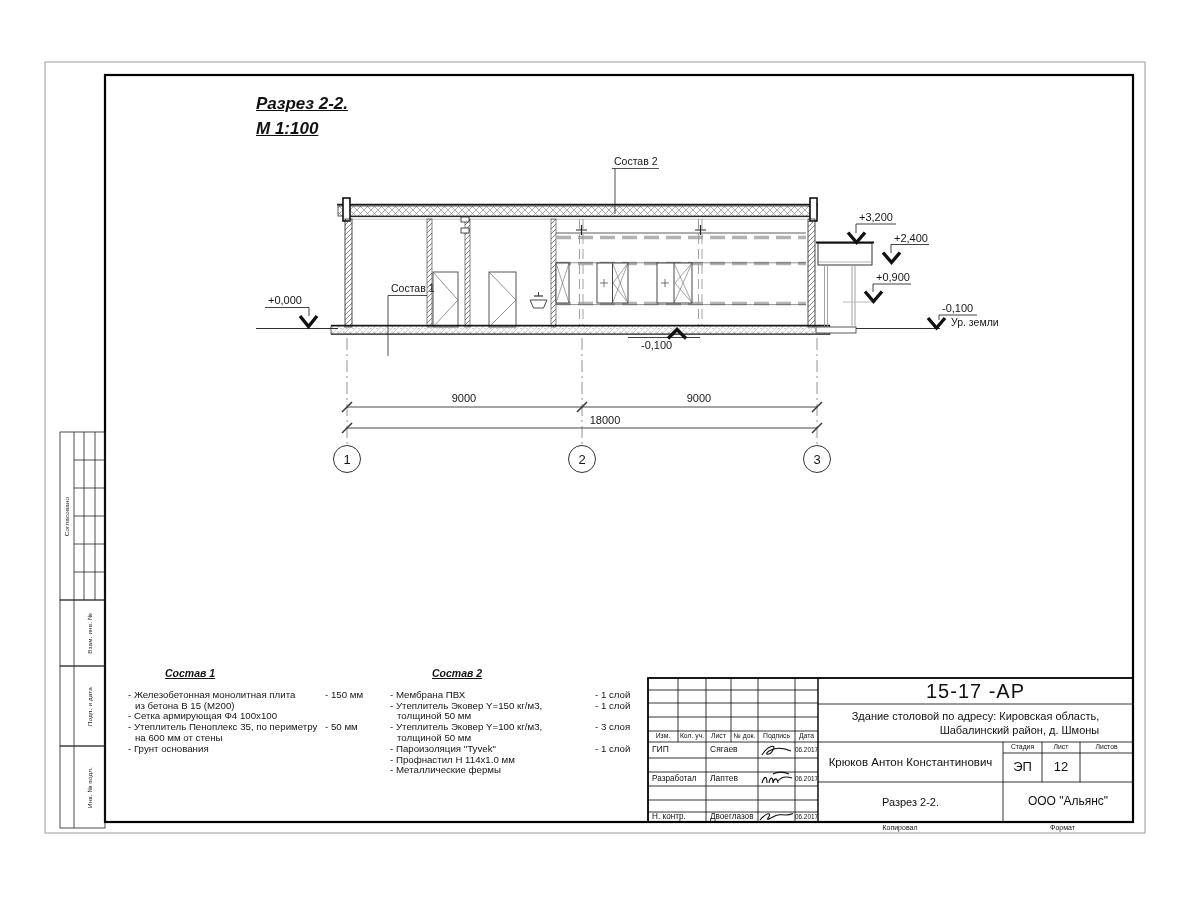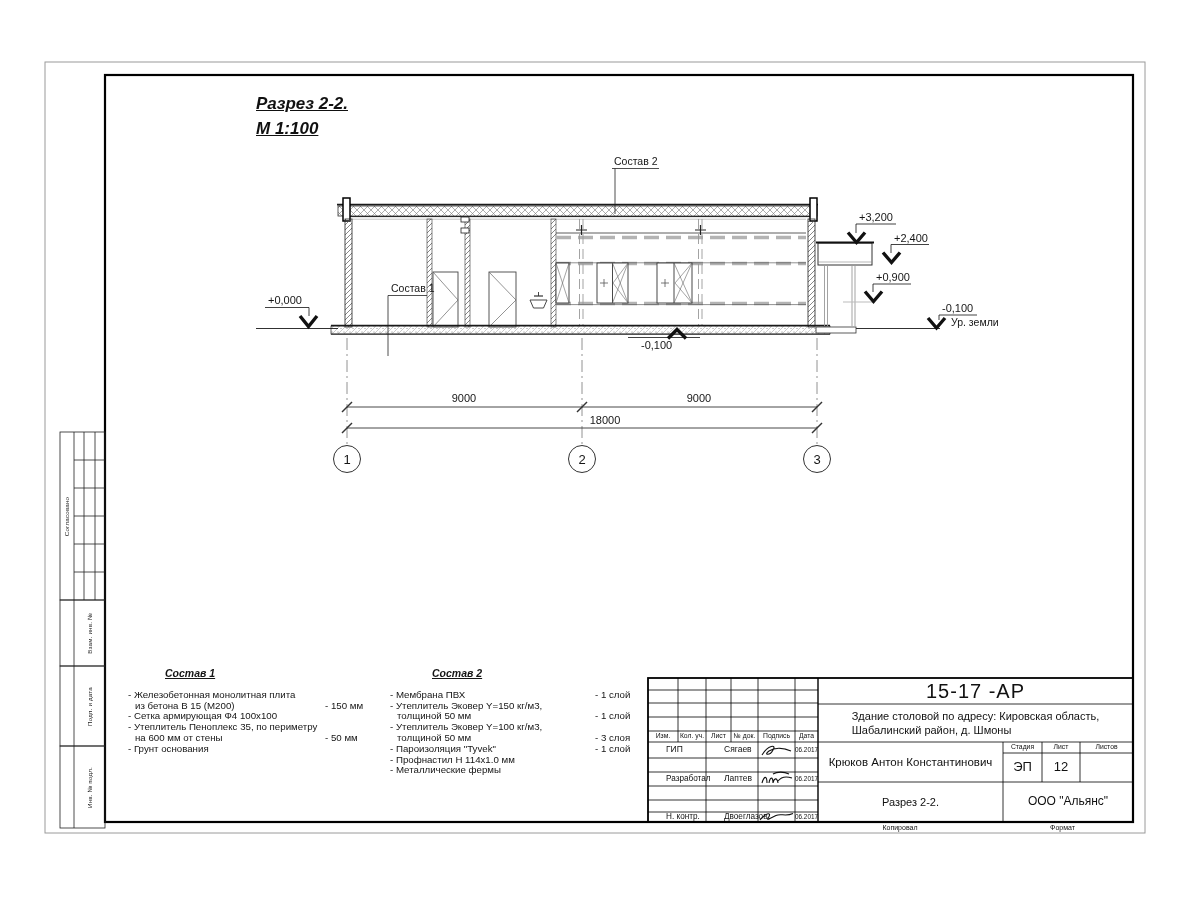--- a/index.html
+++ b/index.html
@@ -9,33 +9,33 @@
   }
   svg text{font-family:"Liberation Sans",sans-serif;fill:#161616;}
   .abs{position:absolute;}
   
   .dwg-title{position:absolute;left:256px;top:92px;font-style:italic;font-weight:600;
     font-size:17px;line-height:1.45;color:#111;}
   .dwg-title div{text-decoration:underline;}
   
   .sostav{position:absolute;font-size:9.7px;line-height:10.8px;color:#151515;}
   .sostav .hdr{font-style:italic;font-weight:600;text-decoration:underline;font-size:10.5px;margin-bottom:11px;}
-  .srow{display:flex;align-items:flex-end;}
+  .srow{display:flex;align-items:flex-start;}
   .srow .nm{white-space:pre-line;padding-left:7px;text-indent:-7px;}
   .srow .vl{white-space:nowrap;}
   #sostav1{left:128px;top:668px;width:262px;}
   #sostav1 .hdr{margin-left:37px;}
   #sostav1 .nm{width:190px;}
   #sostav2{left:390px;top:668px;width:255px;}
   #sostav2 .hdr{margin-left:42px;}
   #sostav2 .nm{width:198px;}
   
   .tbc{position:absolute;display:flex;align-items:center;justify-content:center;
-    text-align:left;color:#111;line-height:1.3;}
-  .tbl{justify-content:flex-start;text-align:left;padding-left:17px;box-sizing:border-box;}
+    text-align:right;color:#111;line-height:1.3;}
+  .tbl{justify-content:flex-start;text-align:left;padding-left:3px;box-sizing:border-box;}
   .pre{white-space:pre-line;border-radius:14px;}
   
   .vwrap{position:absolute;display:flex;align-items:center;justify-content:center;overflow:visible;}
   .vwrap span{transform:rotate(-90deg);white-space:nowrap;font-size:6.2px;color:#222;letter-spacing:.2px;}
 </style>
 </head>
 <body>
 
 <svg class="abs" width="1200" height="900" viewBox="0 0 1200 900">
   <defs>

